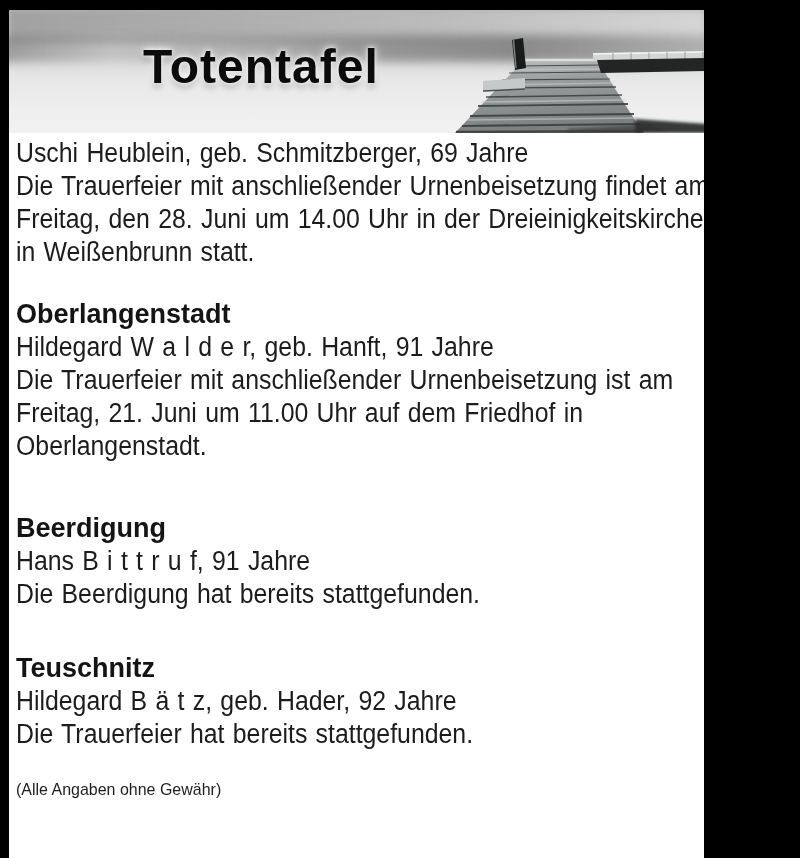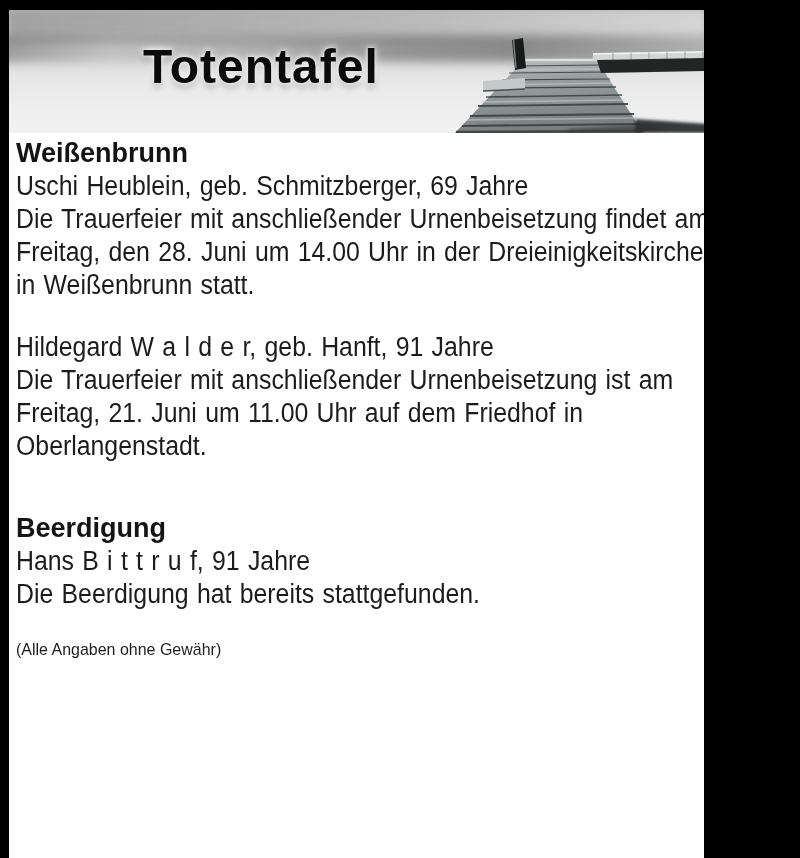--- a/index.html
+++ b/index.html
@@ -153,38 +153,43 @@
         </g>
         <line x1="731" y1="87" x2="780" y2="89" stroke="#dadddd" stroke-width="2" opacity="0.8"></line>
       </svg>
 
       <h1 class="title">Totentafel</h1>
     </div>
 
     <div class="notices">
 
       <section class="notice s1">
-        <h2 class="town">Weißenbrunn</h2>
         <p class="line">Uschi Heublein, geb. Schmitzberger, 69 Jahre</p>
         <p class="line">Die Trauerfeier mit anschließender Urnenbeisetzung findet am</p>
         <p class="line">Freitag, den 28. Juni um 14.00 Uhr in der Dreieinigkeitskirche</p>
         <p class="line">in Weißenbrunn statt.</p>
       </section>
 
       <section class="notice s2">
+        <h2 class="town">Oberlangenstadt</h2>
         <p class="line">Hildegard W a l d e r, geb. Hanft, 91 Jahre</p>
         <p class="line">Die Trauerfeier mit anschließender Urnenbeisetzung ist am</p>
         <p class="line">Freitag, 21. Juni um 11.00 Uhr auf dem Friedhof in</p>
         <p class="line">Oberlangenstadt.</p>
       </section>
 
       <section class="notice s3">
         <h2 class="town">Beerdigung</h2>
         <p class="line">Hans B i t t r u f, 91 Jahre</p>
         <p class="line">Die Beerdigung hat bereits stattgefunden.</p>
       </section>
 
+      <section class="notice s4">
+        <h2 class="town">Teuschnitz</h2>
+        <p class="line">Hildegard B ä t z, geb. Hader, 92 Jahre</p>
+        <p class="line">Die Trauerfeier hat bereits stattgefunden.</p>
+      </section>
 
       <p class="disclaimer">(Alle Angaben ohne Gewähr)</p>
     </div>
 
   </div>
 </div>
 
 </body></html>

